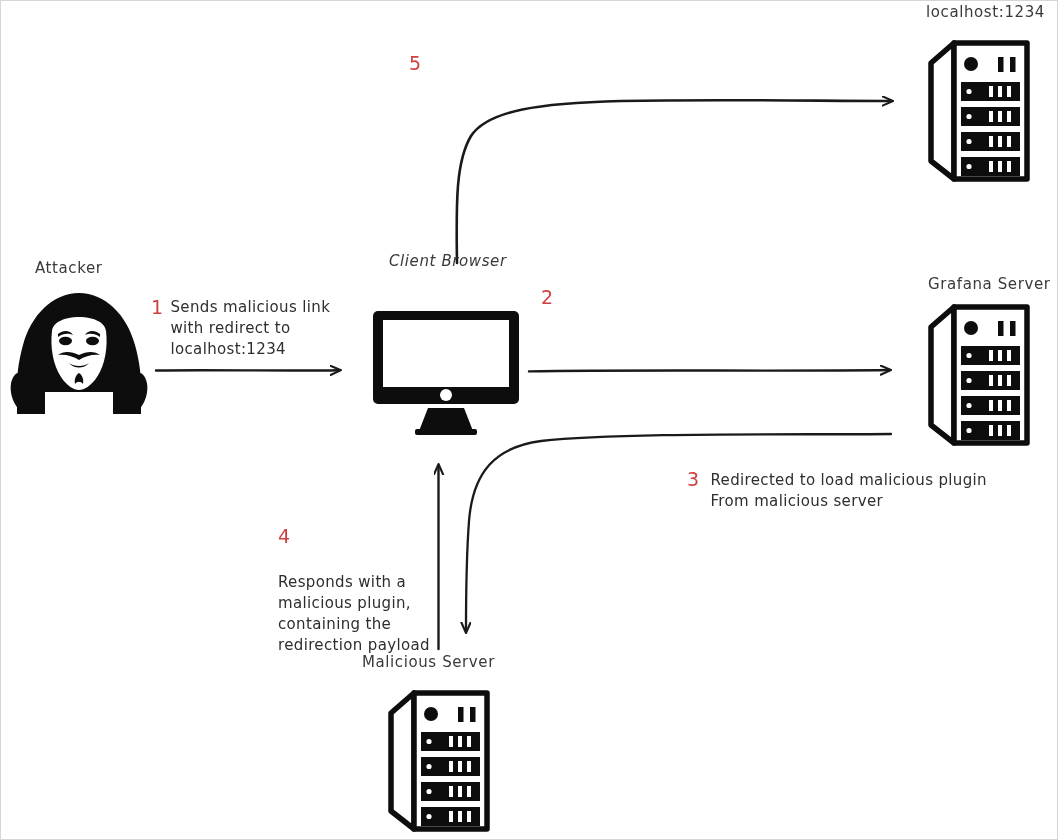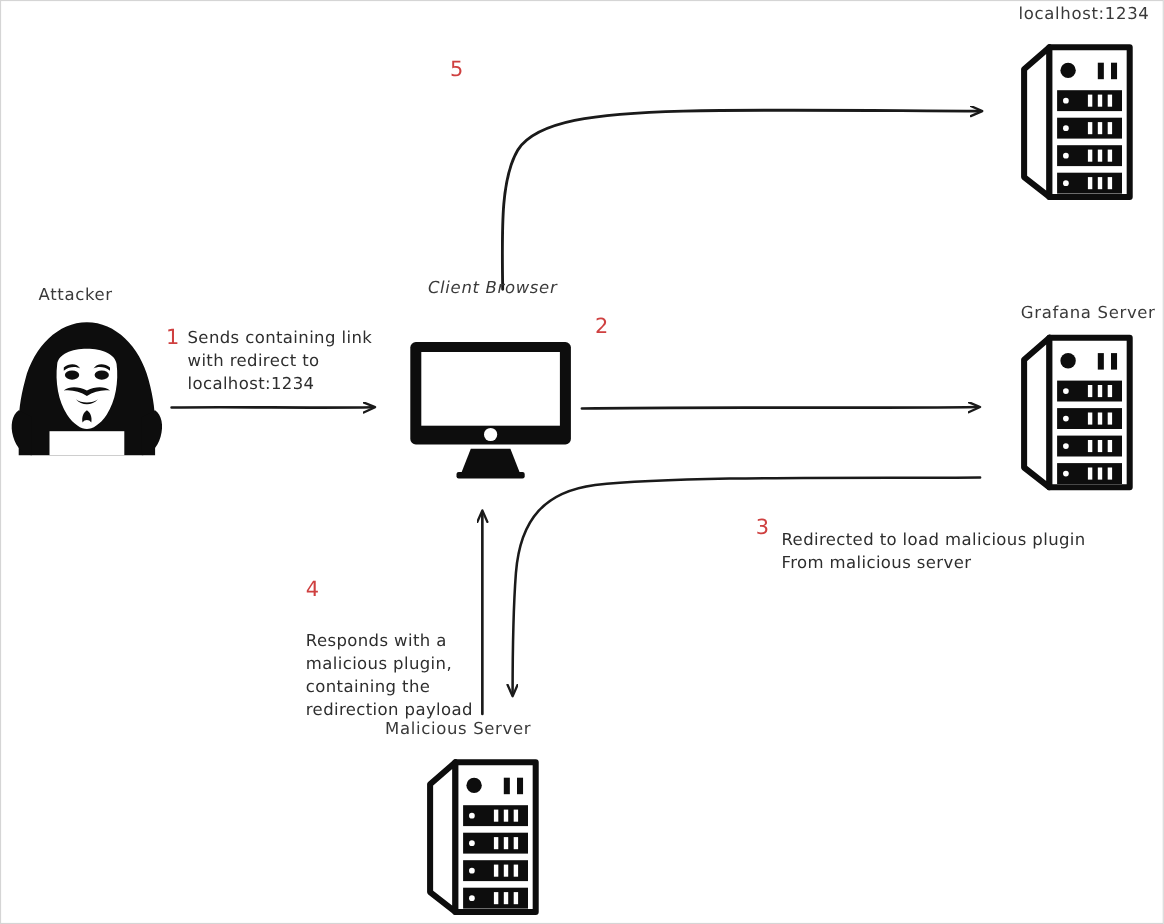--- a/index.html
+++ b/index.html
@@ -231,36 +231,36 @@
       </g>
       <g>
         <rect x="35" y="120" width="59" height="19" fill="#0d0d0d"></rect>
         <circle cx="43" cy="129.5" r="2.6" fill="#ffffff"></circle>
         <rect x="63" y="124" width="4" height="11" fill="#ffffff"></rect>
         <rect x="72" y="124" width="4" height="11" fill="#ffffff"></rect>
         <rect x="81" y="124" width="4" height="11" fill="#ffffff"></rect>
       </g>
     </svg>
   </div>
-  <div class="node-label" style="left:349px; top:652px;">Malicious Server</div>
+  <div class="node-label" style="left:361px; top:652px;">Malicious Server</div>
 
   <div class="step" style="left:150px; top:296px; width:200px;">
     <span class="num">1</span>
-    <span>Sends containing link
+    <span>Sends malicious link
 with redirect to
 localhost:1234</span>
   </div>
 
   <div class="step" style="left:540px; top:286px; width:240px;">
     <span class="num">2</span>
   </div>
 
   <div class="step" style="left:686px; top:468px; width:330px;">
     <span class="num" style="margin-right:4px;">3</span>
-    <span style="margin-top:11px;">Redirected to load malicious plugin
+    <span style="margin-top:1px;">Redirected to load malicious plugin
 From malicious server</span>
   </div>
 
   <div class="step stacked" style="left:277px; top:504px; width:170px;">
     <span class="num">4</span>
     <span>Responds with a
 malicious plugin,
 containing the
 redirection payload</span>
   </div>

